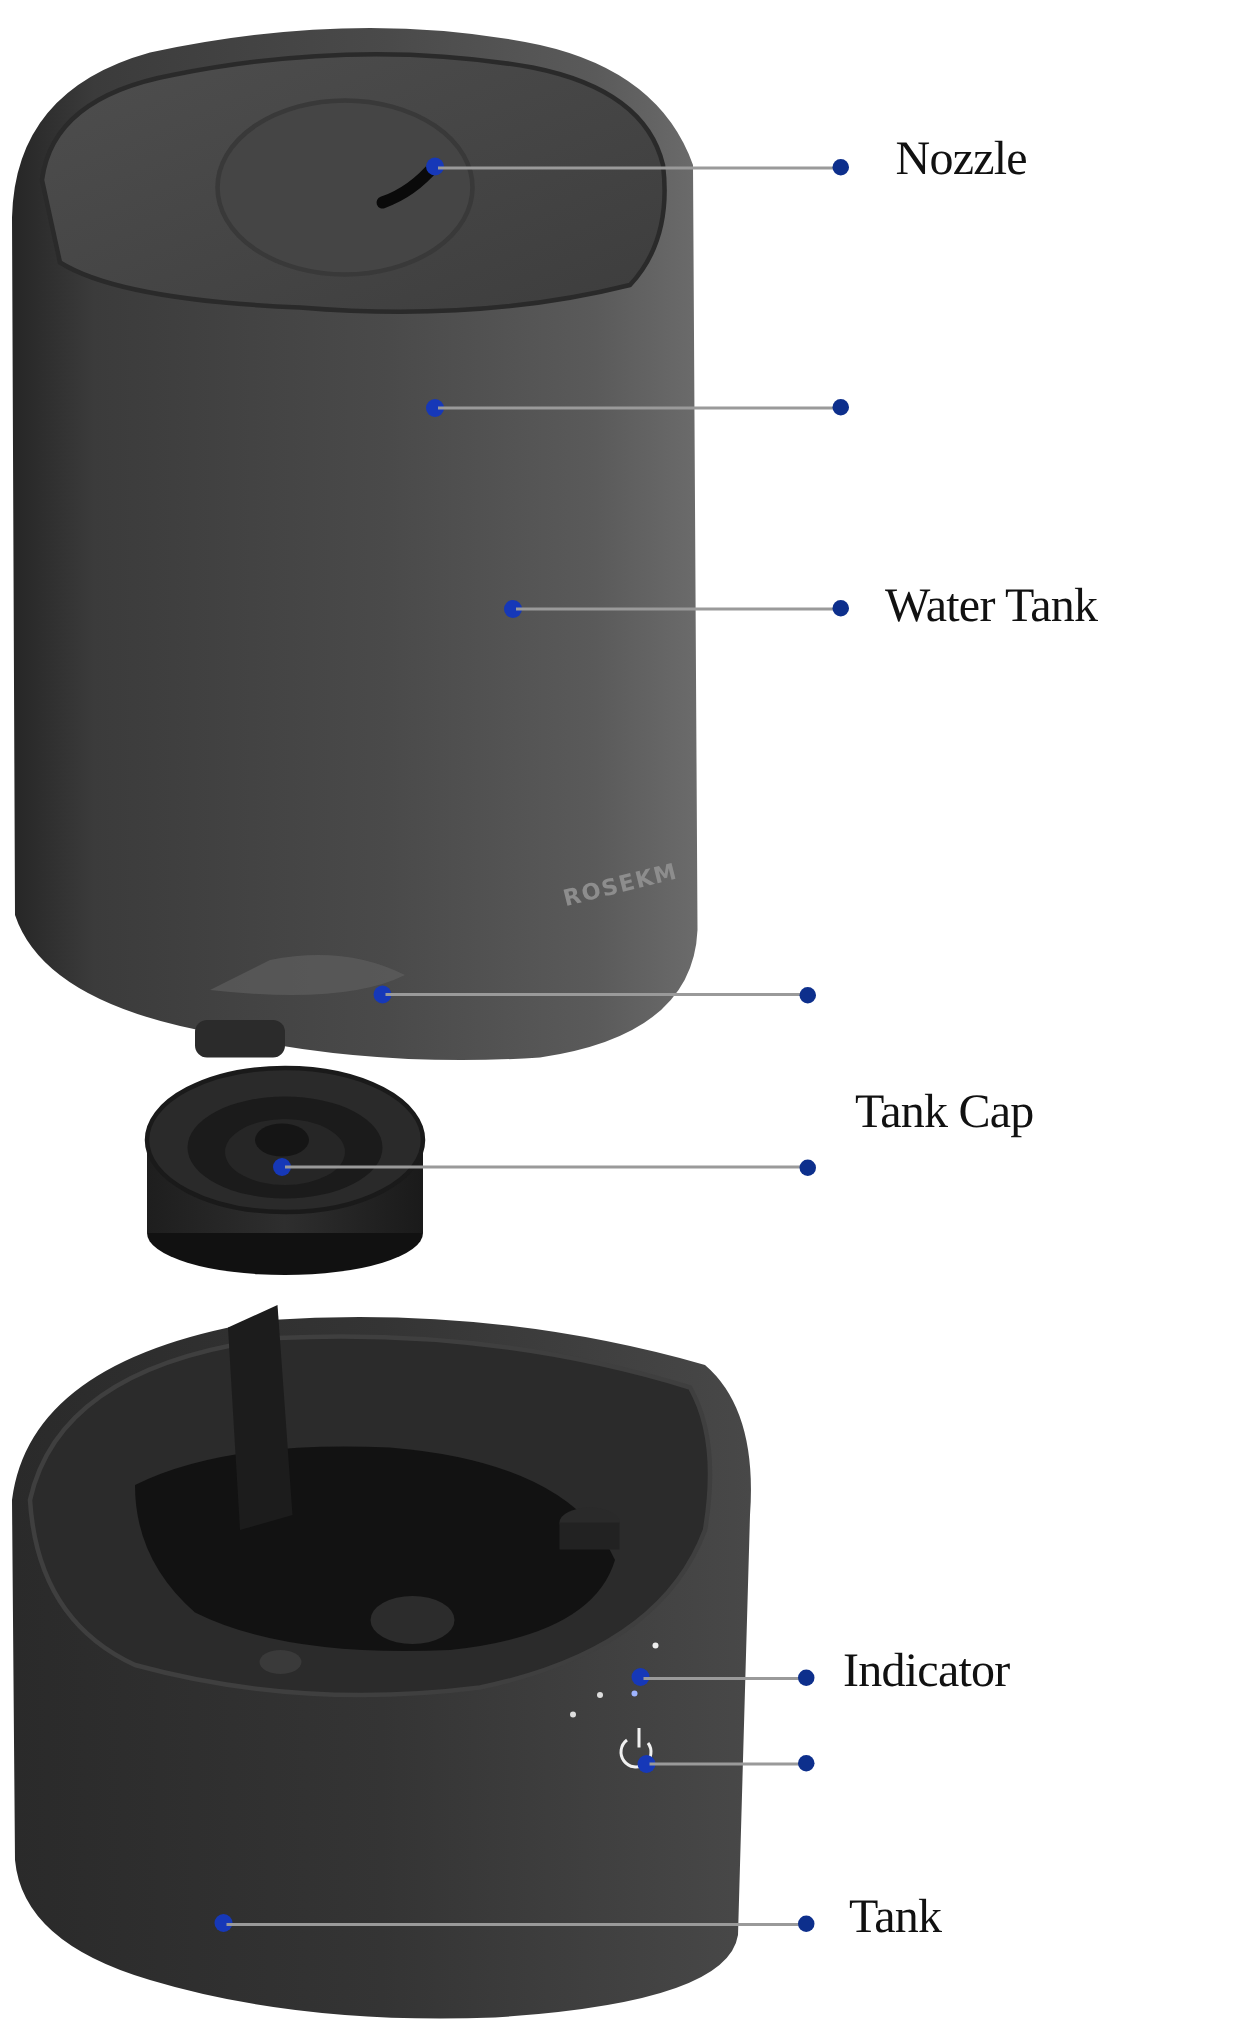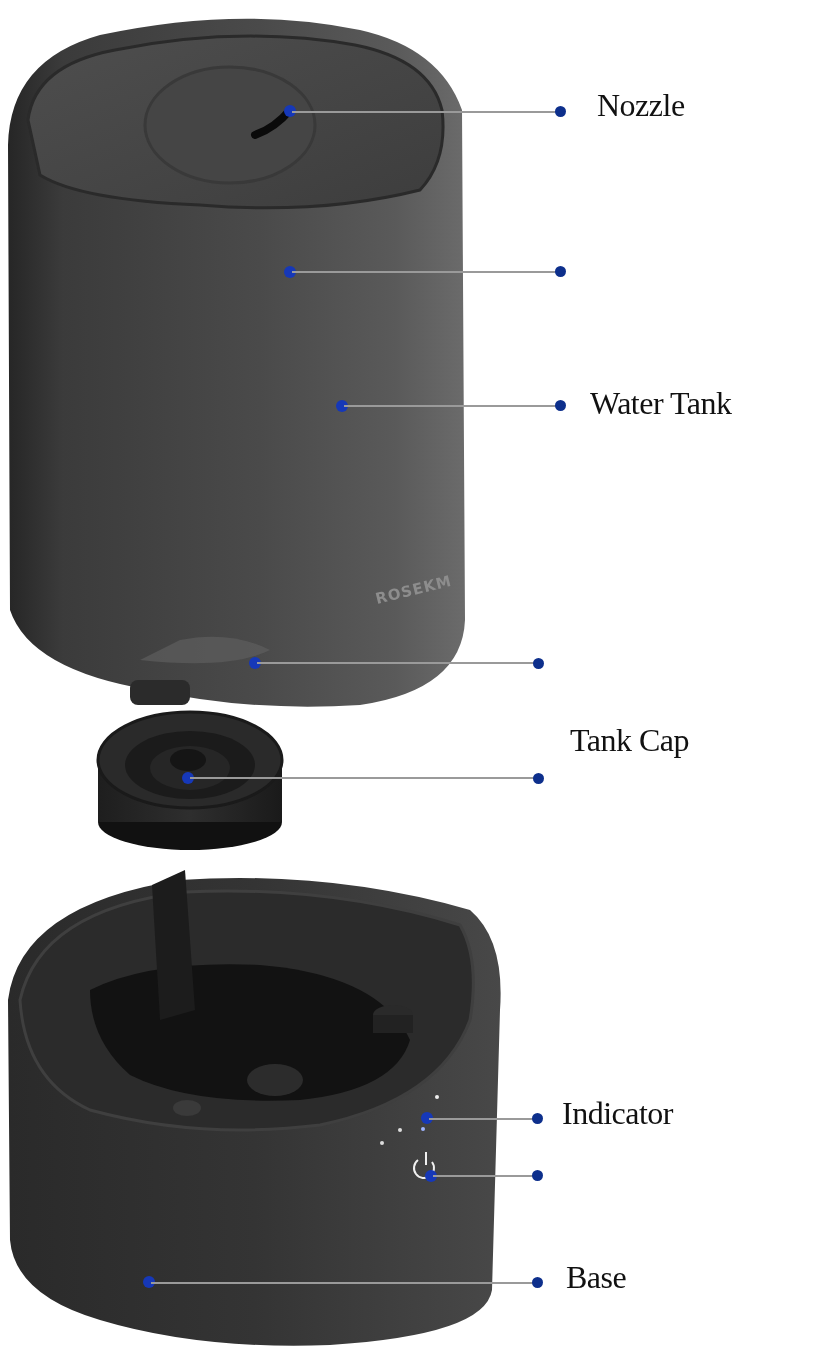--- a/index.html
+++ b/index.html
@@ -116,15 +116,15 @@
   <div class="callout-dot" style="left:532px;top:1113px;"></div>
   <div class="label" style="left:538px;top:1097px;margin-left:24px;">Indicator</div>
 
   <div class="anchor-dot" style="left:425px;top:1170px;"></div>
   <div class="leader" style="left:433px;top:1175px;width:104px;"></div>
   <div class="callout-dot" style="left:532px;top:1170px;"></div>
 
   <div class="anchor-dot" style="left:143px;top:1276px;"></div>
   <div class="leader" style="left:151px;top:1282px;width:386px;"></div>
   <div class="callout-dot" style="left:532px;top:1277px;"></div>
-  <div class="label" style="left:566px;top:1261px;">Base</div>
+  <div class="label" style="left:566px;top:1261px;">Tank</div>
 
 </div>
 
 </body></html>

